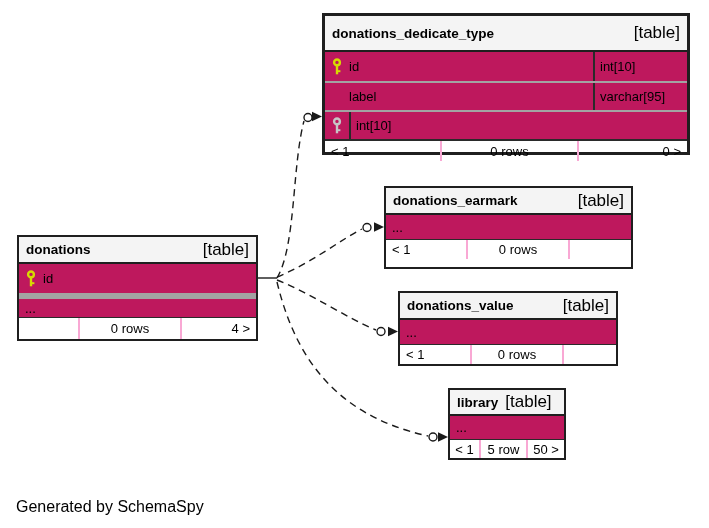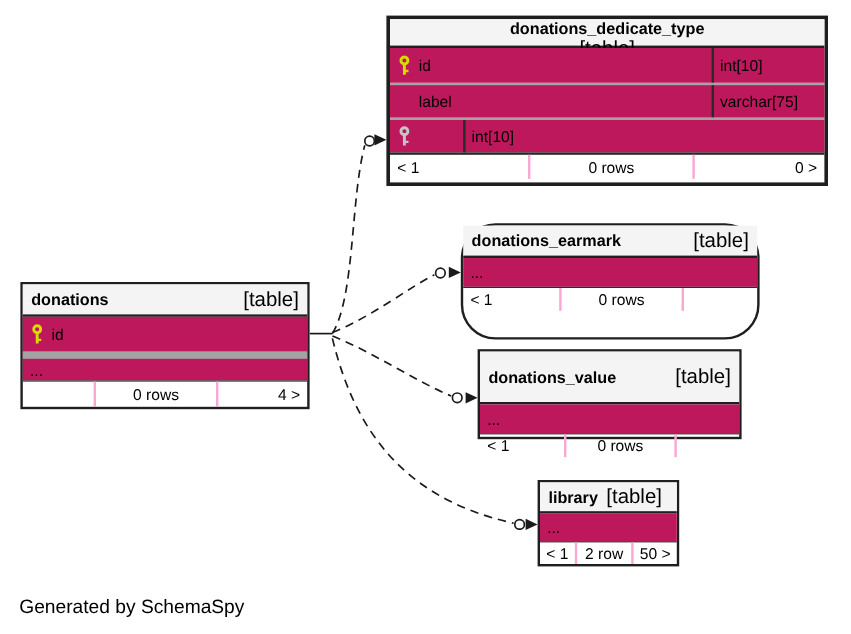--- a/index.html
+++ b/index.html
@@ -22,21 +22,21 @@
   .badge{font-size:17px;font-weight:normal;}
   .row{display:flex;align-items:center;box-sizing:border-box;flex:none;background:#be185d;}
   .row + .row{border-top:6px solid #a3a3a3;align-items:center;}
   .focus .row + .row{border-top-width:2px;}
   .keycell{width:24px;flex:none;display:flex;justify-content:center;align-items:center;}
   .cname{flex:1;}
   .ctype{
     flex:none;width:94px;align-self:stretch;display:flex;align-items:center;
     border-left:1px solid #2a2a2a;padding-left:5px;box-sizing:border-box;
   }
-  .focus .ctype{border-left-width:2px;margin-left:37px;}
+  .focus .ctype{border-left-width:2px;}
   .dots{padding-left:6px;}
   .foot{display:flex;align-items:stretch;border-top:1px solid #2a2a2a;box-sizing:border-box;flex:none;}
   .focus .foot{border-top-width:2px;}
   .fcell{display:flex;align-items:center;box-sizing:border-box;flex:none;}
   .fcell.sep{border-left:2px solid #f9a8d4;}
   .focus .fcell.sep{border-left-width:2px;}
   .f-left{justify-content:flex-start;padding-left:6px;}
   .f-center{justify-content:center;}
   .f-right{justify-content:flex-end;padding-right:6px;flex:1;}
   .f-mid-center{justify-content:center;padding:0;}
@@ -69,39 +69,39 @@
     </g>
     <g fill="#1a1a1a" stroke="none">
       <polygon points="322,116.5 312,111.8 312,121.2"></polygon>
       <polygon points="384,227 374,222.3 374,231.7"></polygon>
       <polygon points="398,331.5 388,326.8 388,336.2"></polygon>
       <polygon points="448,437 438,432.3 438,441.7"></polygon>
     </g>
   </svg>
 
   <div class="table-node focus" style="left:322px;top:13px;width:368px;height:142px;">
-    <div class="hdr" style="height:24px;flex-direction:column;">
+    <div class="hdr" style="height:36px;">
       <span class="tname">donations_dedicate_type</span>
       <span class="badge">[table]</span>
     </div>
     <div class="row" style="height:29px;">
       <span class="keycell">
         <svg class="keyicon" width="12" height="18" viewBox="0 0 12 18">
           <circle cx="6" cy="4.4" r="2.9" fill="none" stroke="#d6dc00" stroke-width="2.4"></circle>
           <line x1="6" y1="7.3" x2="6" y2="16.3" stroke="#d6dc00" stroke-width="2.4"></line>
           <line x1="6" y1="13.2" x2="9.4" y2="13.2" stroke="#d6dc00" stroke-width="2"></line>
         </svg>
       </span>
       <span class="cname">id</span>
       <span class="ctype">int[10]</span>
     </div>
     <div class="row" style="height:29px;">
       <span class="keycell"></span>
       <span class="cname">label</span>
-      <span class="ctype">varchar[75]</span>
+      <span class="ctype">varchar[95]</span>
     </div>
     <div class="row" style="height:29px;">
       <span class="keycell">
         <svg class="keyicon" width="12" height="18" viewBox="0 0 12 18">
           <circle cx="6" cy="4.4" r="2.9" fill="none" stroke="#c6c6c6" stroke-width="2.4"></circle>
           <line x1="6" y1="7.3" x2="6" y2="16.3" stroke="#c6c6c6" stroke-width="2.4"></line>
           <line x1="6" y1="13.2" x2="9.4" y2="13.2" stroke="#c6c6c6" stroke-width="2"></line>
         </svg>
       </span>
       <span class="ctype">int[10]</span>
@@ -131,60 +131,60 @@
     <div class="row" style="height:24px;">
       <span class="cname dots">...</span>
     </div>
     <div class="foot" style="height:22px;">
       <span class="fcell f-left" style="width:59px;"></span>
       <span class="fcell sep f-center" style="width:102px;">0 rows</span>
       <span class="fcell sep f-right">4 &gt;</span>
     </div>
   </div>
 
-  <div class="table-node" style="left:384px;top:186px;width:249px;height:97px;border-radius:29px;">
+  <div class="table-node" style="left:384px;top:186px;width:249px;height:83px;">
     <div class="hdr" style="height:27px;">
       <span class="tname">donations_earmark</span>
       <span class="badge">[table]</span>
     </div>
     <div class="row" style="height:24px;">
       <span class="cname dots">...</span>
     </div>
     <div class="foot" style="height:20px;">
       <span class="fcell f-left" style="width:80px;">&lt; 1</span>
       <span class="fcell sep f-center" style="width:102px;">0 rows</span>
       <span class="fcell sep f-right"></span>
     </div>
   </div>
 
   <div class="table-node" style="left:398px;top:291px;width:220px;height:75px;">
-    <div class="hdr" style="height:44px;">
+    <div class="hdr" style="height:27px;">
       <span class="tname">donations_value</span>
       <span class="badge">[table]</span>
     </div>
     <div class="row" style="height:24px;">
       <span class="cname dots">...</span>
     </div>
     <div class="foot" style="height:20px;">
       <span class="fcell f-left" style="width:70px;">&lt; 1</span>
       <span class="fcell sep f-center" style="width:92px;">0 rows</span>
       <span class="fcell sep f-right"></span>
     </div>
   </div>
 
-  <div class="table-node" style="left:448px;top:400px;width:118px;height:72px;">
+  <div class="table-node" style="left:448px;top:388px;width:118px;height:72px;">
     <div class="hdr" style="height:26px;justify-content:flex-start;gap:7px;">
       <span class="tname">library</span>
       <span class="badge">[table]</span>
     </div>
     <div class="row" style="height:23px;">
       <span class="cname dots">...</span>
     </div>
     <div class="foot" style="height:19px;">
       <span class="fcell f-mid-center" style="width:29px;">&lt; 1</span>
-      <span class="fcell sep f-mid-center" style="width:47px;">2 row</span>
+      <span class="fcell sep f-mid-center" style="width:47px;">5 row</span>
       <span class="fcell sep f-mid-center" style="flex:1;">50 &gt;</span>
     </div>
   </div>
 
   <div class="credit">Generated by SchemaSpy</div>
 
 </div>
 
 </body></html>

